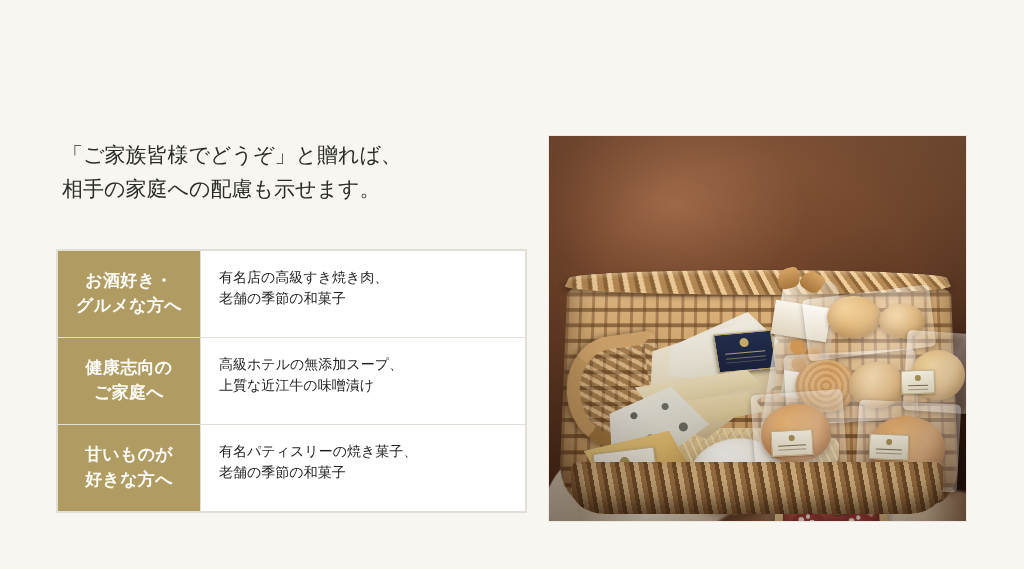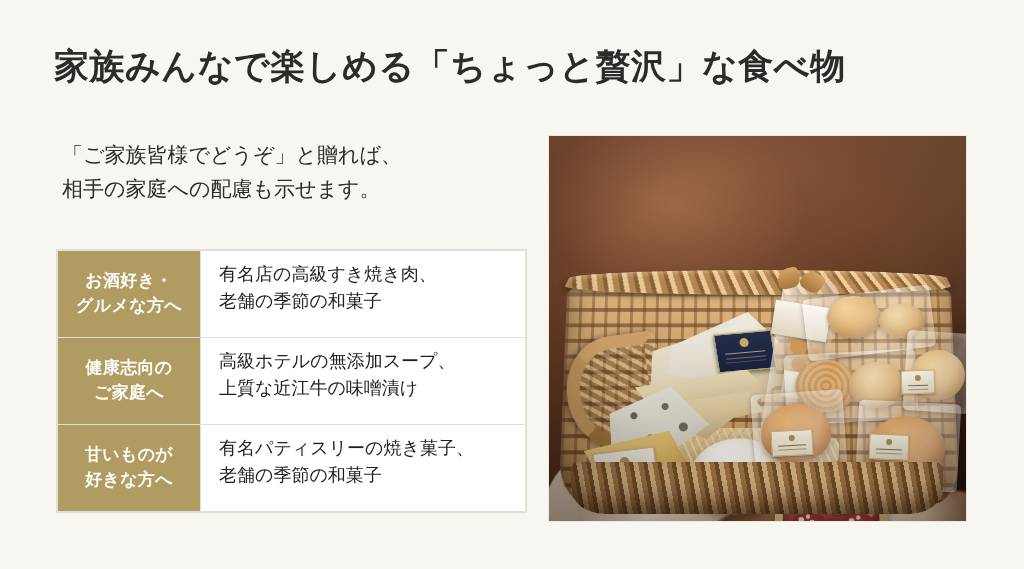--- a/index.html
+++ b/index.html
@@ -79,21 +79,21 @@
     font-weight: 700;
     letter-spacing: 0.3px;
     border-color: #b09c63;
     border-right-color: #cdbf98;
   }
   td.cat .ln { display: block; white-space: nowrap; }
   td.desc {
     background: #ffffff;
     padding: 0 0 12px 18px;
     color: #1f1f1e;
-    font-size: 18px;
+    font-size: 14px;
     line-height: 1.5;
     font-weight: 500;
   }
   td.desc .ln { display: block; white-space: nowrap; }
 
   
   #photo {
     position: absolute;
     left: 549px;
     top: 136px;
@@ -491,21 +491,20 @@
   
   .grade {
     background: linear-gradient(200deg, rgba(255,214,160,0.10) 0%, rgba(0,0,0,0) 40%, rgba(20,8,2,0.22) 100%);
   }
 </style>
 </head>
 <body>
 
 <div id="slide">
 
-  <h1 id="page-title">家族みんなで楽しめる「ちょっと贅沢」な食べ物</h1>
 
   <div id="lead">
     <span class="ln">「ご家族皆様でどうぞ」と贈れば、</span>
     <span class="ln">相手の家庭への配慮も示せます。</span>
   </div>
 
   <table id="offer-table">
     <tbody>
       <tr>
         <td class="cat">

